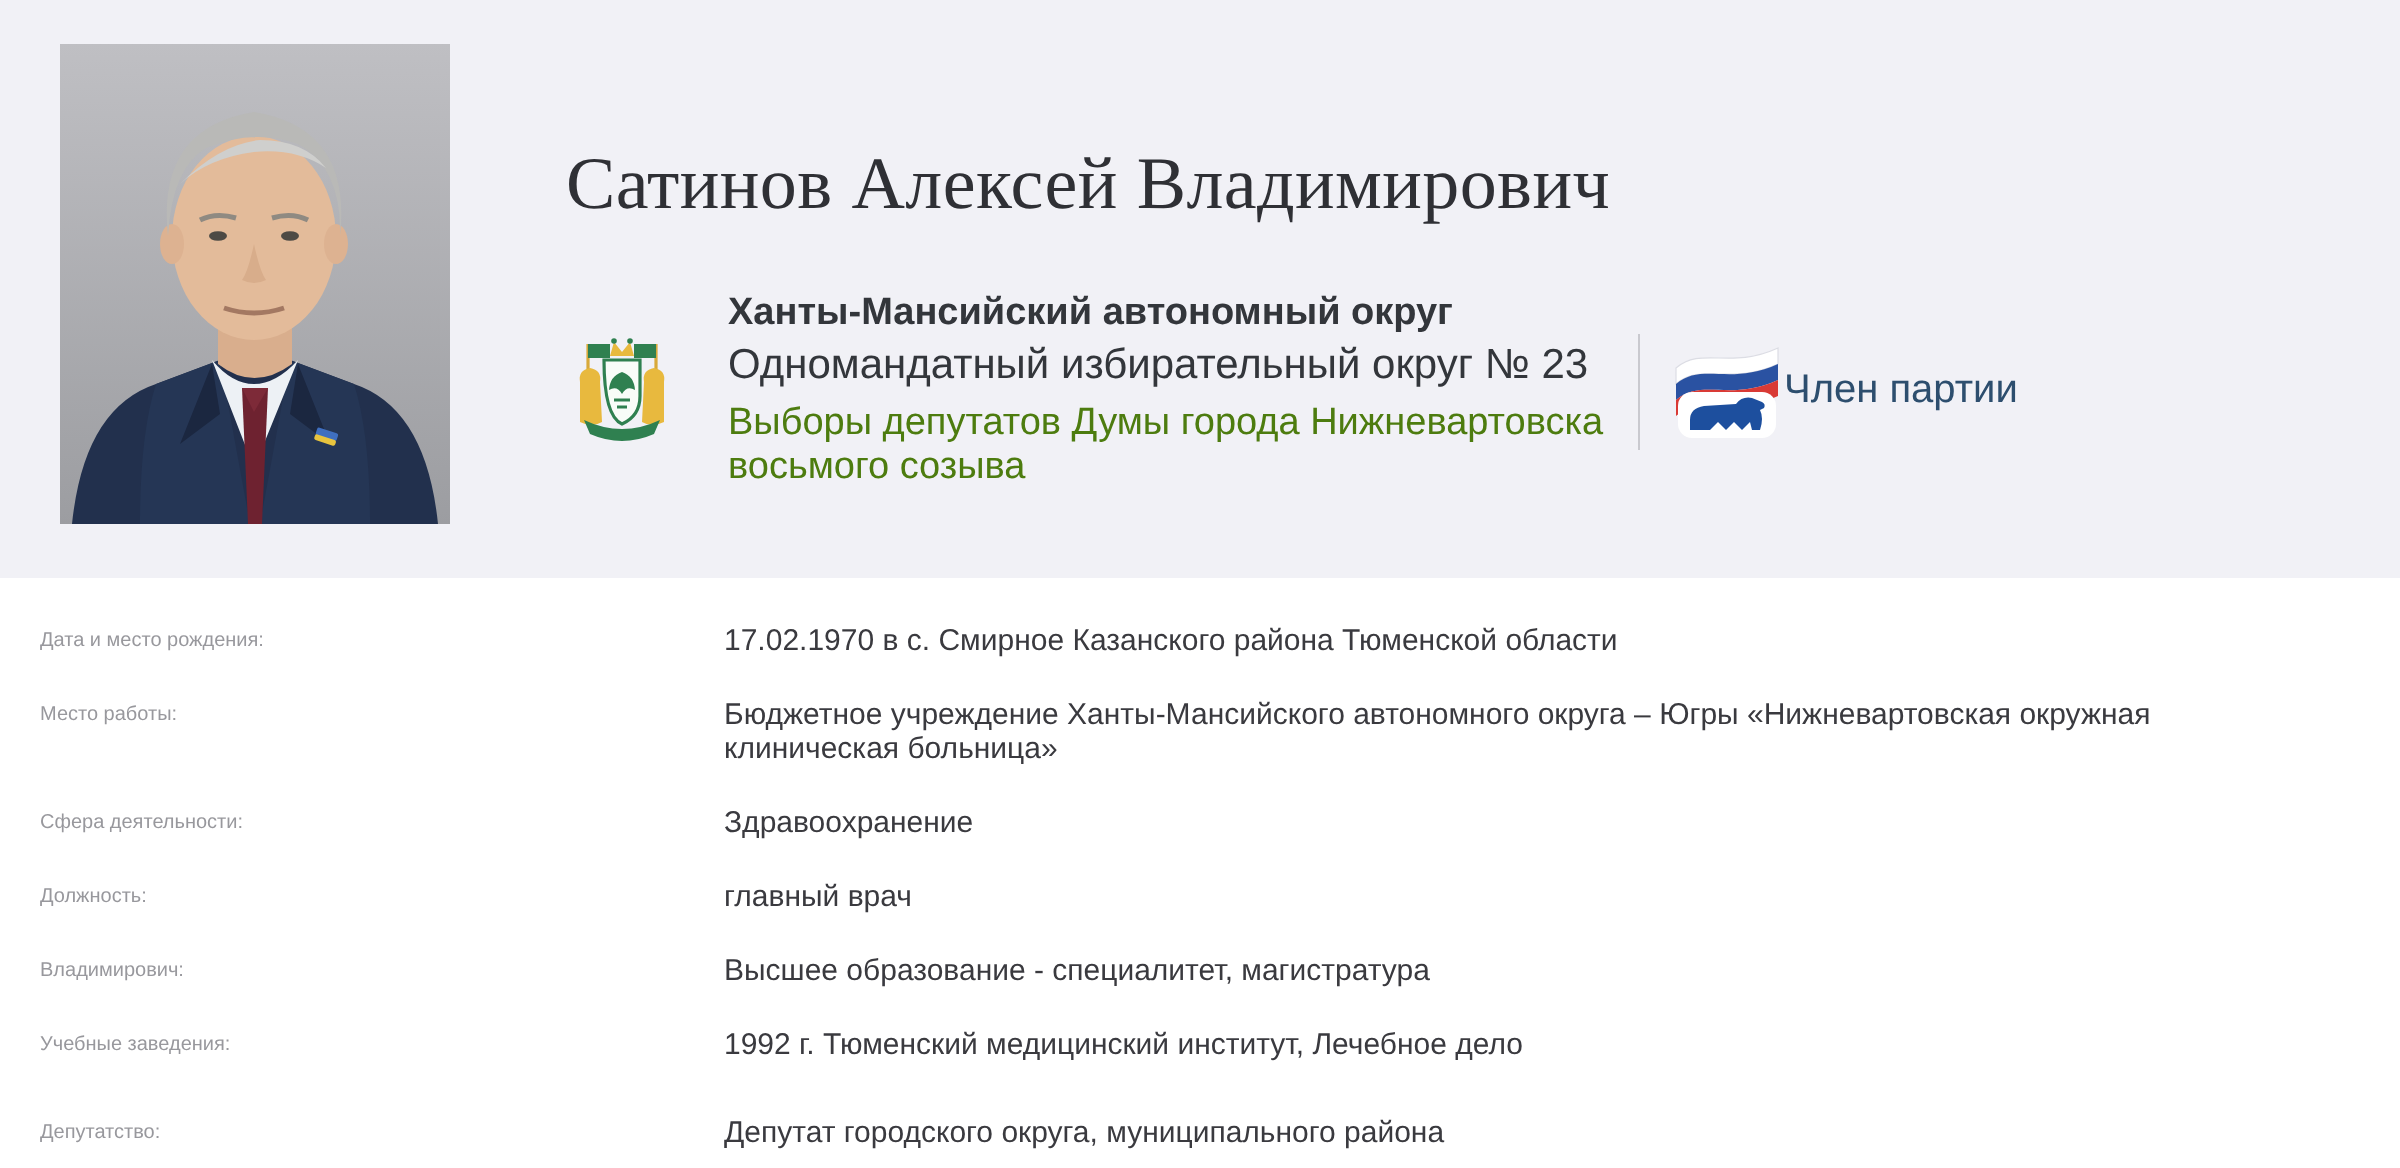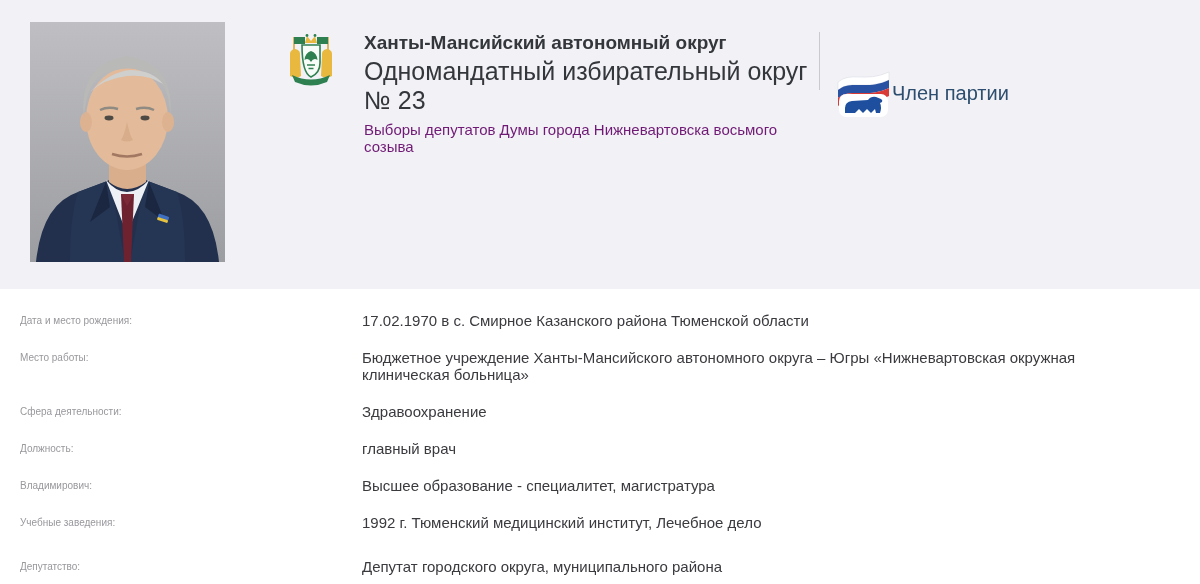--- a/index.html
+++ b/index.html
@@ -34,28 +34,29 @@
     margin-top:71px;
     font-family:"Liberation Serif", serif;
     font-weight:400;
     font-size:37px;
     color:#2f3035;
     letter-spacing:0.2px;
     white-space:nowrap;
   }
   .meta-row {
     display:flex;
+    align-items:center;
     margin-top:32px;
   }
   .emblem { width:50px; height:58px; flex:0 0 auto; margin-left:3px; }
   .emblem svg { width:100%; height:100%; display:block; }
   .meta-text { margin-left:28px; width:447px; flex:0 0 auto; }
   .meta-title    { font-size:19px; font-weight:700; color:#33363b; }
-  .meta-district { font-size:25px; color:#33363b; margin-top:3px; }
-  .meta-link     { font-size:15px; color:#701a75; margin-top:6px; cursor:pointer; }
+  .meta-district { font-size:21px; color:#33363b; margin-top:3px; }
+  .meta-link     { font-size:19px; color:#4d7c0f; margin-top:6px; cursor:pointer; }
   .meta-divider  { width:1px; height:58px; background:#c9c9cf; flex:0 0 auto; margin-left:8px; }
   .party { display:flex; align-items:center; margin-left:15px; }
   .party-logo { width:57px; height:50px; flex:0 0 auto; }
   .party-logo svg { width:100%; height:100%; display:block; }
   .party-label { font-size:20px; color:#2d4e6e; white-space:nowrap; }
 
   
   .details { padding:23px 20px 0 20px; background:#ffffff; }
   .detail-row {
     display:flex;
@@ -124,20 +125,21 @@
       <ellipse cx="79" cy="96" rx="4.5" ry="2.4" fill="#4d4a45"></ellipse>
       <ellipse cx="115" cy="96" rx="4.5" ry="2.4" fill="#4d4a45"></ellipse>
 
       <path d="M97 100 Q94 114 91 118 Q97 121 103 118 Q100 114 97 100" fill="#d8ad8b"></path>
 
       <path d="M82 132 Q97 137 112 132" stroke="#a37862" stroke-width="2.5" fill="none"></path>
     </svg>
   </div>
 
   <div class="head-content">
+    <div class="name">Сатинов Алексей Владимирович</div>
 
     <div class="meta-row">
 
       <div class="emblem">
 
         <svg viewBox="0 0 50 58">
 
           <line x1="8" y1="5" x2="8" y2="24" stroke="#d8a93a" stroke-width="1.6"></line>
           <line x1="42" y1="5" x2="42" y2="24" stroke="#d8a93a" stroke-width="1.6"></line>
 

